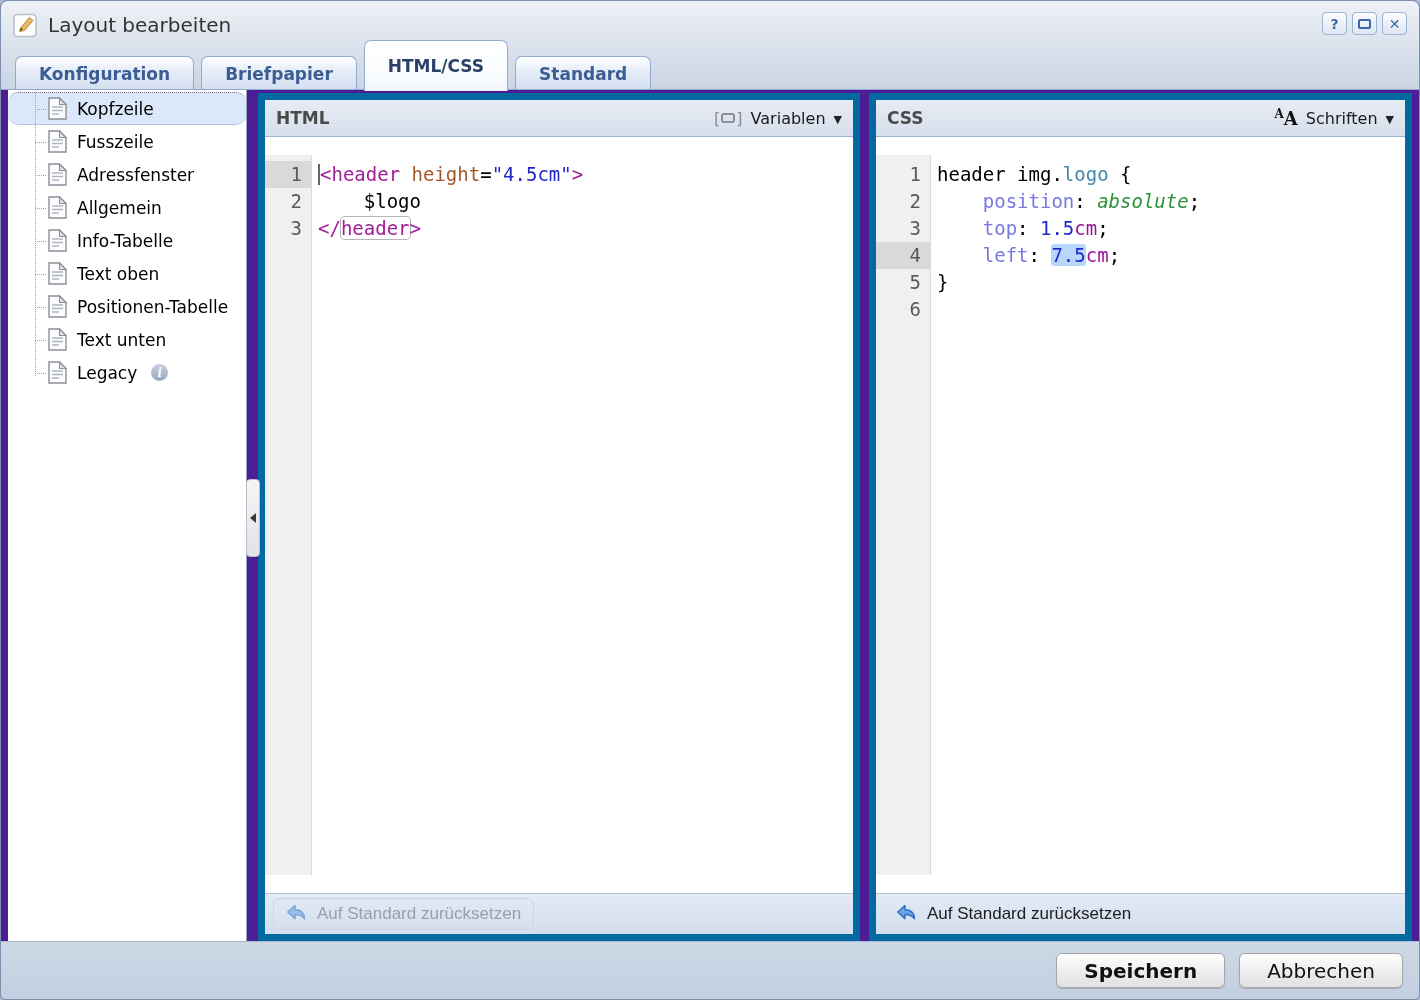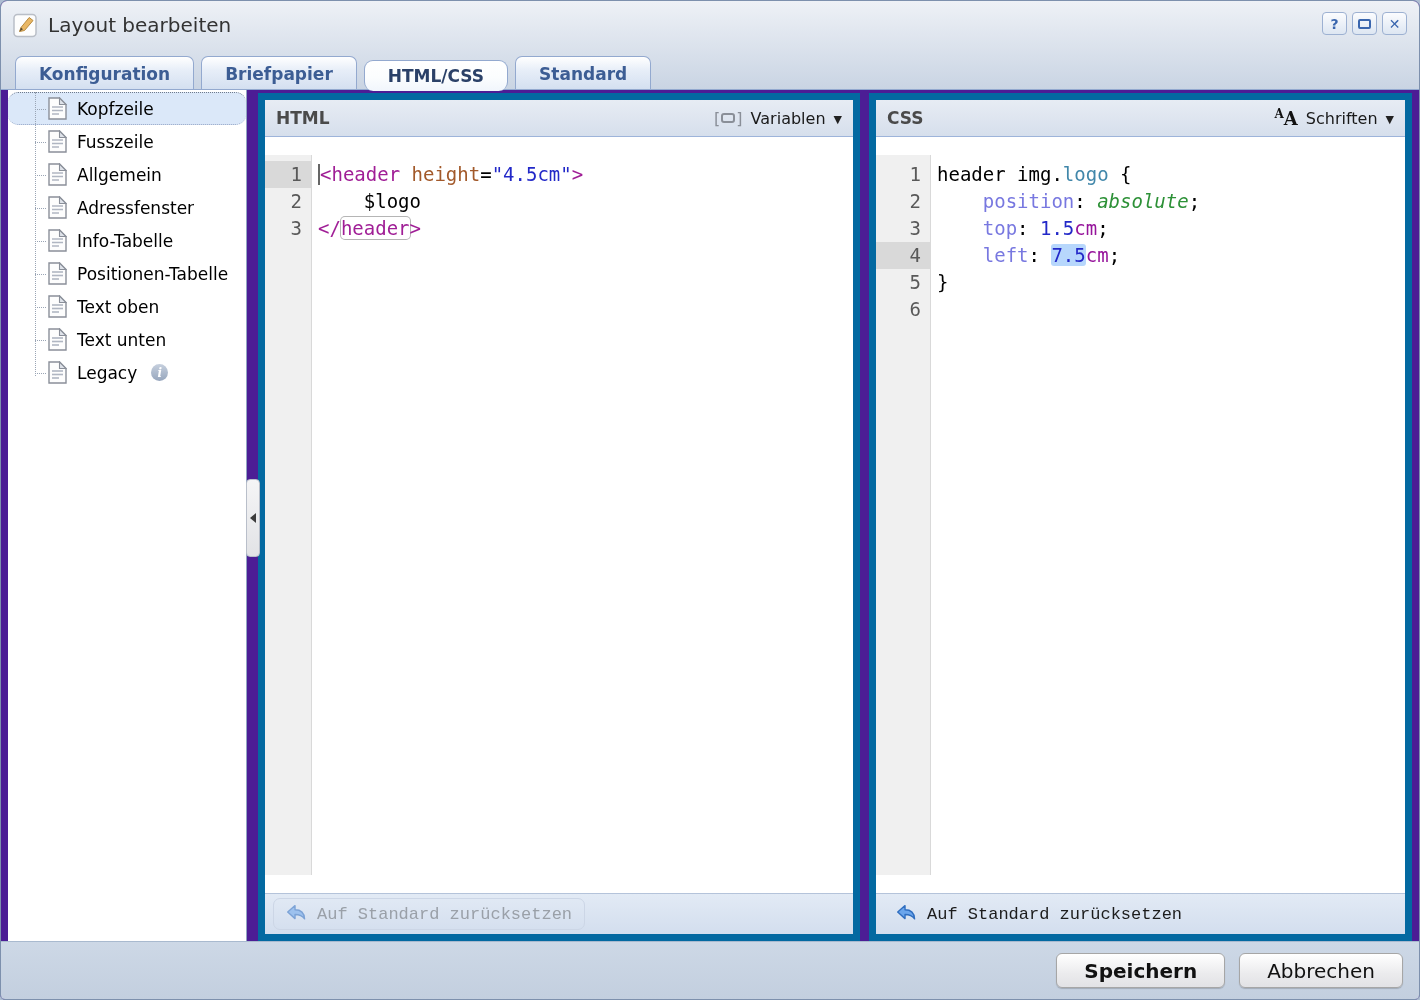--- a/index.html
+++ b/index.html
@@ -21,22 +21,22 @@
              font-size: 14px; display: flex; align-items: center; justify-content: center; cursor: pointer; }
   .max-glyph { width: 13px; height: 10px; border: 2px solid #3a66ae; border-radius: 2px; }
 
   .tabstrip { position: absolute; left: 14px; right: 4px; bottom: 0; height: 39px;
               display: flex; gap: 7px; align-items: flex-end; }
   .tab { height: 34px; padding: 0 23px; display: flex; align-items: center;
          border: 1px solid #93a9cf; border-bottom: none; border-radius: 7px 7px 0 0;
          background: linear-gradient(#ffffff, #e7eef8 40%, #d3dff0);
          font-weight: bold; font-size: 17px; color: #3c5d94; cursor: pointer;
          position: relative; z-index: 1; white-space: nowrap; }
-  .tab.active { height: 31px; margin-bottom: -1px; z-index: 2; color: #2b4168;
-         background: linear-gradient(#ffffff, #fbfdfe 55%, #f1f6fc); border-radius: 9px; }
+  .tab.active { height: 51px; margin-bottom: -1px; z-index: 2; color: #2b4168;
+         background: linear-gradient(#ffffff, #fbfdfe 55%, #f1f6fc); }
 
   
   .sidebar { position: absolute; left: 7px; top: 89px; width: 239px; bottom: 58px;
              background: #fff; border-right: 1px solid #91a5c2; }
   .tree { position: relative; padding-top: 2px; }
   .tree-vline { position: absolute; left: 27px; top: 2px; height: 284px; width: 0;
                 border-left: 1px dotted #9aa5b5; z-index: 2; pointer-events: none; }
   .side-item { position: relative; height: 33px; display: flex; align-items: center;
                padding-left: 40px; font-size: 17px; color: #000; gap: 10px; cursor: pointer; }
   .side-item::before { content: ''; position: absolute; left: 27px; width: 11px; top: 50%;
@@ -96,21 +96,21 @@
   .tk-unit   { color: var(--c-unit); }
   .tk-cls    { color: var(--c-cls); margin-top: 32px; }
   .sel    { background: var(--c-selection); border-radius: 3px; }
   .tagbox { box-shadow: 0 0 0 1px #b5b5b5; border-radius: 4px; }
   .cm-cursor { display: inline-block; width: 0; height: 21px; border-left: 2px solid #666;
                vertical-align: -4px; }
 
   .panel-foot { flex: 0 0 auto; height: 41px; background: linear-gradient(#e2eaf5, #d3deee);
             border-top: 1px solid #b4c3da; display: flex; align-items: center; padding: 0 8px; }
   .reset-btn { display: flex; align-items: center; gap: 10px; font-size: 17px; color: #1c1c1c;
-            background: none; border: none; cursor: pointer; font-family: Liberation Mono, monospace; padding: 5px 12px; }
+            background: none; border: none; cursor: pointer; font-family: Liberation Sans, sans-serif; padding: 5px 12px; }
   .reset-btn.disabled { color: #9aa0a8; border: 1px solid #ccd6e6; border-radius: 7px; }
   .reset-btn.disabled .undo-icon { opacity: 0.55; }
   .undo-icon { display: inline-flex; }
 
   
   .bottombar { position: absolute; left: 0; right: 0; bottom: 0; height: 58px;
             background: linear-gradient(#cdd8e6, #c3cfdf); border-top: 1px solid #a9bacf;
             display: flex; align-items: center; justify-content: flex-end; gap: 14px; padding: 0 16px; }
   .btn { height: 35px; padding: 0 27px; border: 1px solid #a6a6a6; border-radius: 6px;
             background: linear-gradient(#ffffff, #ebebed 60%, #e2e2e5); font-size: 20px;
@@ -184,77 +184,77 @@
   <svg width="19" height="23" viewBox="0 0 19 23">
     <path d="M1 1 h10.5 l6.5 6.5 V22 H1 Z" fill="#fdfdfd" stroke="#8a8f99" stroke-width="1.4"></path>
     <path d="M11.5 1 l6.5 6.5 h-6.5 Z" fill="#dfe3ea" stroke="#8a8f99" stroke-width="1.1"></path>
     <g stroke="#b0b6c2" stroke-width="1.6">
       <line x1="4" y1="10" x2="15" y2="10"></line>
       <line x1="4" y1="13.5" x2="15" y2="13.5"></line>
       <line x1="4" y1="17" x2="11" y2="17"></line>
     </g>
   </svg>
 </span>
+          <span>Adressfenster</span>
+        </div>
+        <div class="side-item">
+          <span class="doc-icon">
+  <svg width="19" height="23" viewBox="0 0 19 23">
+    <path d="M1 1 h10.5 l6.5 6.5 V22 H1 Z" fill="#fdfdfd" stroke="#8a8f99" stroke-width="1.4"></path>
+    <path d="M11.5 1 l6.5 6.5 h-6.5 Z" fill="#dfe3ea" stroke="#8a8f99" stroke-width="1.1"></path>
+    <g stroke="#b0b6c2" stroke-width="1.6">
+      <line x1="4" y1="10" x2="15" y2="10"></line>
+      <line x1="4" y1="13.5" x2="15" y2="13.5"></line>
+      <line x1="4" y1="17" x2="11" y2="17"></line>
+    </g>
+  </svg>
+</span>
           <span>Allgemein</span>
         </div>
         <div class="side-item">
           <span class="doc-icon">
   <svg width="19" height="23" viewBox="0 0 19 23">
     <path d="M1 1 h10.5 l6.5 6.5 V22 H1 Z" fill="#fdfdfd" stroke="#8a8f99" stroke-width="1.4"></path>
     <path d="M11.5 1 l6.5 6.5 h-6.5 Z" fill="#dfe3ea" stroke="#8a8f99" stroke-width="1.1"></path>
     <g stroke="#b0b6c2" stroke-width="1.6">
       <line x1="4" y1="10" x2="15" y2="10"></line>
       <line x1="4" y1="13.5" x2="15" y2="13.5"></line>
       <line x1="4" y1="17" x2="11" y2="17"></line>
     </g>
   </svg>
 </span>
-          <span>Adressfenster</span>
-        </div>
-        <div class="side-item">
-          <span class="doc-icon">
-  <svg width="19" height="23" viewBox="0 0 19 23">
-    <path d="M1 1 h10.5 l6.5 6.5 V22 H1 Z" fill="#fdfdfd" stroke="#8a8f99" stroke-width="1.4"></path>
-    <path d="M11.5 1 l6.5 6.5 h-6.5 Z" fill="#dfe3ea" stroke="#8a8f99" stroke-width="1.1"></path>
-    <g stroke="#b0b6c2" stroke-width="1.6">
-      <line x1="4" y1="10" x2="15" y2="10"></line>
-      <line x1="4" y1="13.5" x2="15" y2="13.5"></line>
-      <line x1="4" y1="17" x2="11" y2="17"></line>
-    </g>
-  </svg>
-</span>
           <span>Info-Tabelle</span>
         </div>
         <div class="side-item">
           <span class="doc-icon">
   <svg width="19" height="23" viewBox="0 0 19 23">
     <path d="M1 1 h10.5 l6.5 6.5 V22 H1 Z" fill="#fdfdfd" stroke="#8a8f99" stroke-width="1.4"></path>
     <path d="M11.5 1 l6.5 6.5 h-6.5 Z" fill="#dfe3ea" stroke="#8a8f99" stroke-width="1.1"></path>
     <g stroke="#b0b6c2" stroke-width="1.6">
       <line x1="4" y1="10" x2="15" y2="10"></line>
       <line x1="4" y1="13.5" x2="15" y2="13.5"></line>
       <line x1="4" y1="17" x2="11" y2="17"></line>
     </g>
   </svg>
 </span>
+          <span>Text oben</span>
+        </div>
+        <div class="side-item">
+          <span class="doc-icon">
+  <svg width="19" height="23" viewBox="0 0 19 23">
+    <path d="M1 1 h10.5 l6.5 6.5 V22 H1 Z" fill="#fdfdfd" stroke="#8a8f99" stroke-width="1.4"></path>
+    <path d="M11.5 1 l6.5 6.5 h-6.5 Z" fill="#dfe3ea" stroke="#8a8f99" stroke-width="1.1"></path>
+    <g stroke="#b0b6c2" stroke-width="1.6">
+      <line x1="4" y1="10" x2="15" y2="10"></line>
+      <line x1="4" y1="13.5" x2="15" y2="13.5"></line>
+      <line x1="4" y1="17" x2="11" y2="17"></line>
+    </g>
+  </svg>
+</span>
           <span>Positionen-Tabelle</span>
-        </div>
-        <div class="side-item">
-          <span class="doc-icon">
-  <svg width="19" height="23" viewBox="0 0 19 23">
-    <path d="M1 1 h10.5 l6.5 6.5 V22 H1 Z" fill="#fdfdfd" stroke="#8a8f99" stroke-width="1.4"></path>
-    <path d="M11.5 1 l6.5 6.5 h-6.5 Z" fill="#dfe3ea" stroke="#8a8f99" stroke-width="1.1"></path>
-    <g stroke="#b0b6c2" stroke-width="1.6">
-      <line x1="4" y1="10" x2="15" y2="10"></line>
-      <line x1="4" y1="13.5" x2="15" y2="13.5"></line>
-      <line x1="4" y1="17" x2="11" y2="17"></line>
-    </g>
-  </svg>
-</span>
-          <span>Text oben</span>
         </div>
         <div class="side-item">
           <span class="doc-icon">
   <svg width="19" height="23" viewBox="0 0 19 23">
     <path d="M1 1 h10.5 l6.5 6.5 V22 H1 Z" fill="#fdfdfd" stroke="#8a8f99" stroke-width="1.4"></path>
     <path d="M11.5 1 l6.5 6.5 h-6.5 Z" fill="#dfe3ea" stroke="#8a8f99" stroke-width="1.1"></path>
     <g stroke="#b0b6c2" stroke-width="1.6">
       <line x1="4" y1="10" x2="15" y2="10"></line>
       <line x1="4" y1="13.5" x2="15" y2="13.5"></line>
       <line x1="4" y1="17" x2="11" y2="17"></line>

